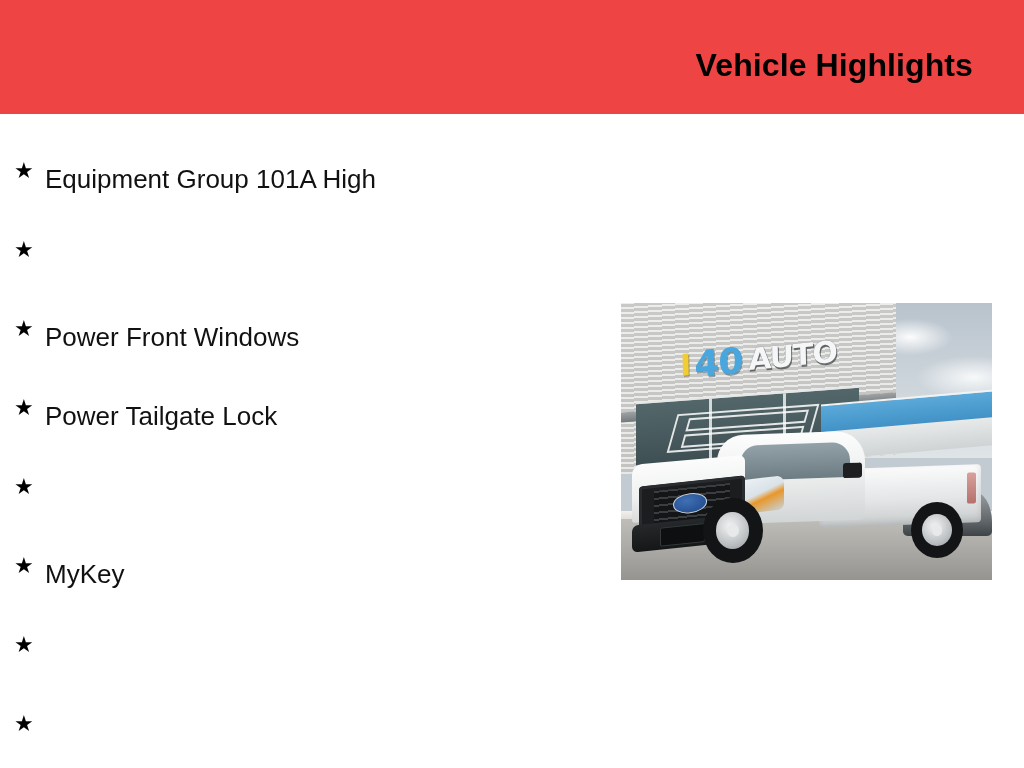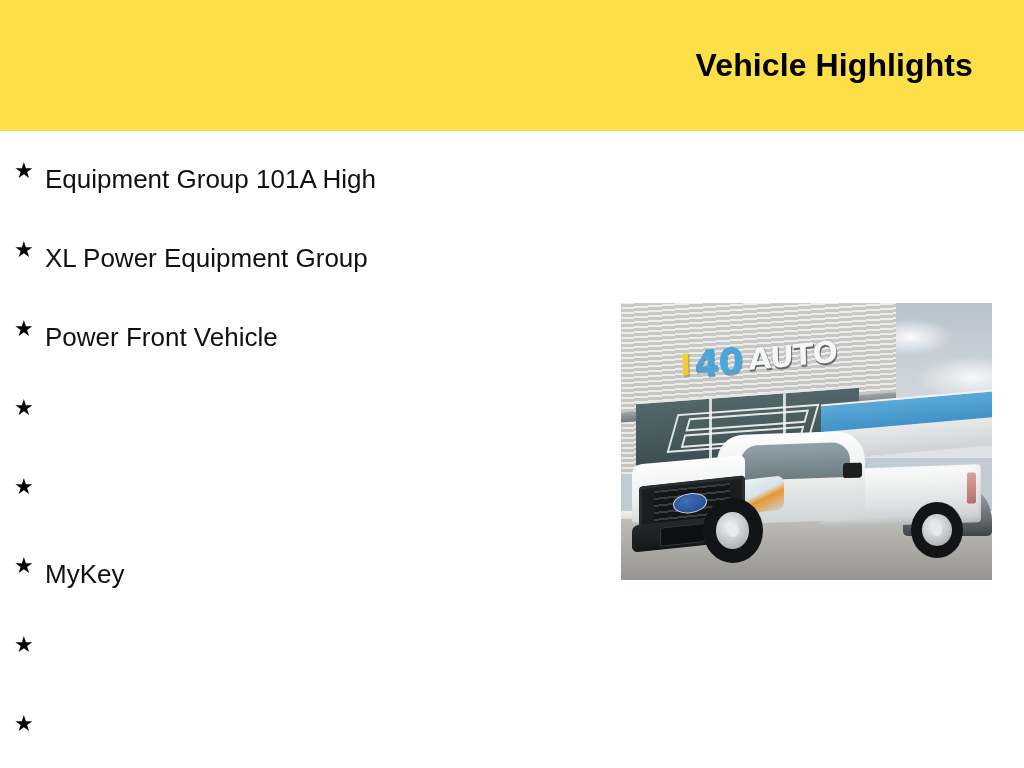--- a/index.html
+++ b/index.html
@@ -14,22 +14,22 @@
     font-family: "Liberation Sans", sans-serif;
     position: relative;
   }
 
   
   .header-band {
     position: absolute;
     left: 0;
     top: 0;
     width: 1024px;
-    height: 131px;
-    background: #fde047;
+    height: 114px;
+    background: #ef4444;
   }
   .header-title {
     position: absolute;
     right: 51px;
     top: 47px;
     font-size: 32px;
     font-weight: bold;
     color: #000000;
     letter-spacing: 0.1px;
     white-space: nowrap;
@@ -409,30 +409,30 @@
 
 <ul class="highlights-list">
 
   <li class="highlight-item">
     <span class="star-bullet">★</span>
     <span class="highlight-label">Equipment Group 101A High</span>
   </li>
 
   <li class="highlight-item">
     <span class="star-bullet">★</span>
-    <span class="highlight-label">XL Power Equipment Group</span>
-  </li>
-
-  <li class="highlight-item">
-    <span class="star-bullet">★</span>
-    <span class="highlight-label">Power Front Vehicle</span>
-  </li>
-
-  <li class="highlight-item">
-    <span class="star-bullet">★</span>
+  </li>
+
+  <li class="highlight-item">
+    <span class="star-bullet">★</span>
+    <span class="highlight-label">Power Front Windows</span>
+  </li>
+
+  <li class="highlight-item">
+    <span class="star-bullet">★</span>
+    <span class="highlight-label">Power Tailgate Lock</span>
   </li>
 
   <li class="highlight-item">
     <span class="star-bullet">★</span>
   </li>
 
   <li class="highlight-item">
     <span class="star-bullet">★</span>
     <span class="highlight-label">MyKey</span>
   </li>

